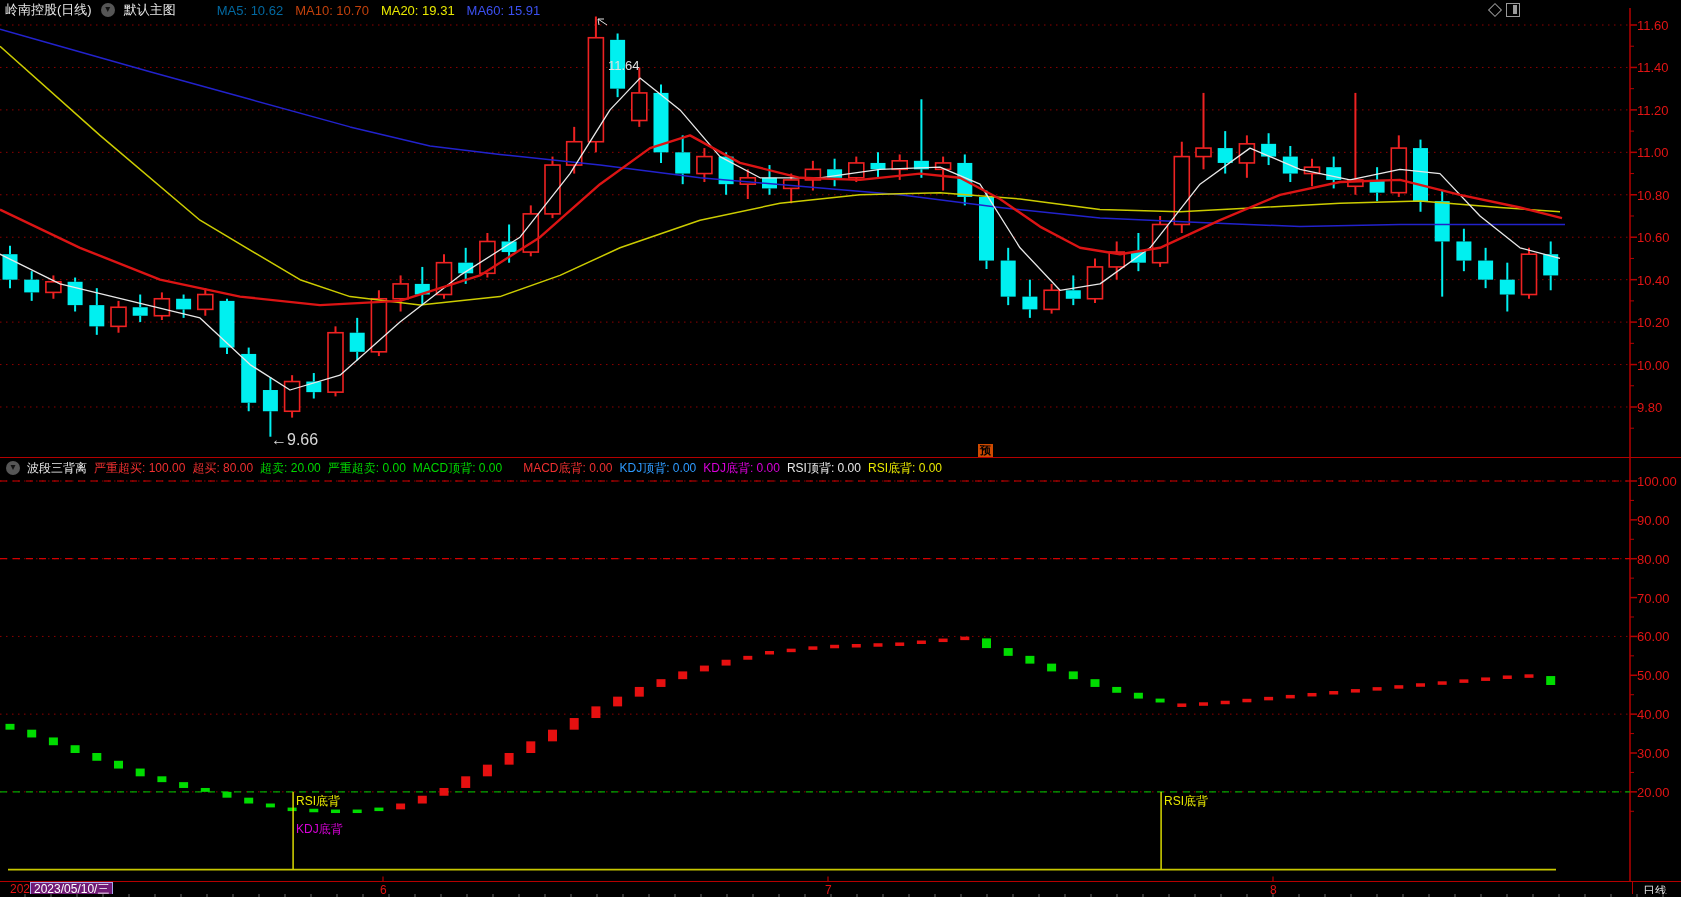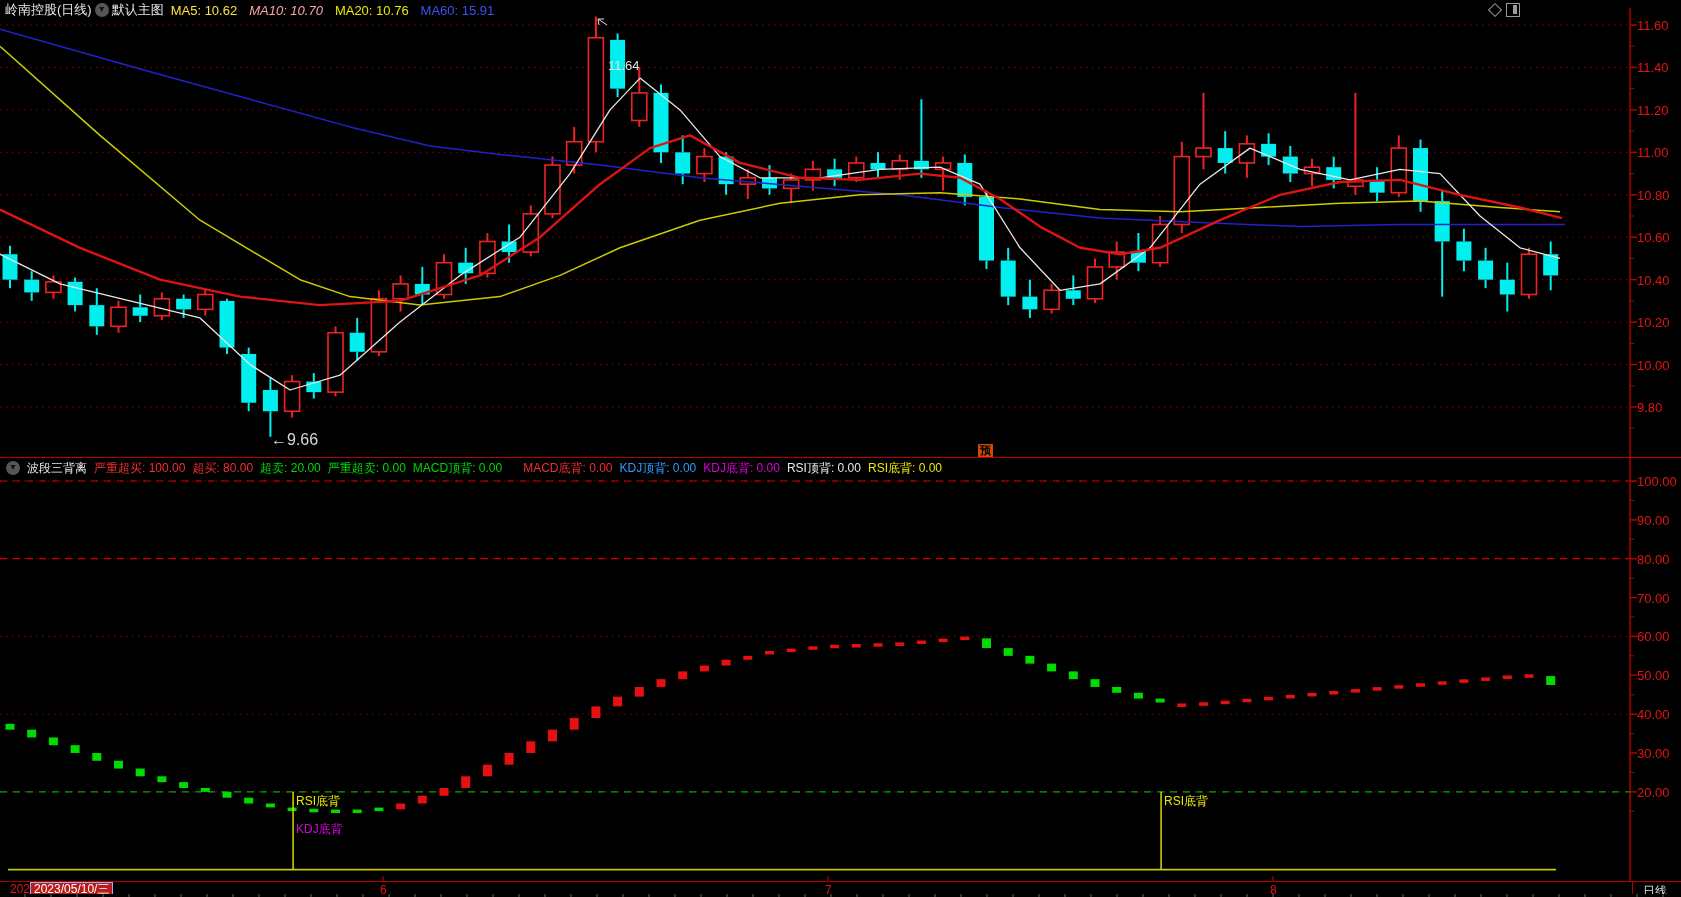--- a/index.html
+++ b/index.html
@@ -5,21 +5,21 @@
   * { box-sizing: border-box; }
   html,body { margin:0; padding:0; background:#000; }
   body { width:1681px; height:897px; overflow:hidden; position:relative;
          font-family:"Liberation Sans", sans-serif; }
   .app { position:absolute; inset:0; background:#000; }
   svg.gfx { position:absolute; left:0; top:0; z-index:1; }
   .overlay { position:absolute; z-index:2; }
 
   
   .titlebar { position:absolute; left:0; top:0; width:1681px; height:20px;
-              display:flex; align-items:center; padding-left:5px; gap:3px;
+              display:flex; align-items:center; padding-left:5px; gap:9px;
               font-size:13px; color:#e8e8e8; z-index:3; }
   .circ-icon { width:14px; height:14px; border-radius:50%; background:#565656;
                color:#111; font-size:10px; line-height:12px; text-align:center;
                display:inline-block; flex:0 0 auto; }
   .ma-label { font-size:13px; }
   .tb-icons { position:absolute; left:1490px; top:3px; display:flex; gap:6px; z-index:4; }
   .diamond { width:10px; height:10px; border:1.5px solid #9a9a9a; transform:rotate(45deg); margin-top:2px; }
   .panelico { width:14px; height:14px; border:1.5px solid #9a9a9a; position:relative; }
   .panelico::after { content:""; position:absolute; right:2px; top:1px; width:4px; height:9px; background:#9a9a9a; }
 
@@ -38,21 +38,21 @@
   .ind-header { position:absolute; left:0; top:458px; width:1681px; height:20px;
                 display:flex; align-items:center; padding-left:6px; gap:7px;
                 font-size:12px; z-index:3; white-space:nowrap; }
   .ind-title { color:#e8e8e8; }
   .ind-ann { position:absolute; font-size:12px; z-index:2; }
 
   
   .statusbar { position:absolute; left:0; top:881px; width:1681px; height:16px;
                border-top:1px solid #b40000; background:#000; z-index:3; font-size:12px; }
   .year-partial { position:absolute; left:10px; top:0; color:#e21414; }
-  .date-box { position:absolute; left:30px; top:0px; background:#b91c1c;
+  .date-box { position:absolute; left:30px; top:0px; background:#701a75;
               border:1px solid #a8a8f0; color:#fff; padding:0 3px; height:15px;
               line-height:13px; font-size:12px; }
   .month-label { position:absolute; top:1px; color:#e21414; }
   .period-divider { position:absolute; left:1632px; top:0; width:1px; height:16px; background:#b40000; }
   .period-label { position:absolute; left:1643px; top:1px; color:#e0e0e0; }
   .grip-strip { position:absolute; left:0; bottom:0; width:1681px; height:3px;
     background:repeating-linear-gradient(90deg, #000 0 24px, #333 24px 26px); }
 </style>
 </head>
 <body>
@@ -421,23 +421,23 @@
       <line x1="383" y1="876.5" x2="383" y2="881" stroke="#b40000" stroke-width="1.2"></line>
       <line x1="828" y1="876.5" x2="828" y2="881" stroke="#b40000" stroke-width="1.2"></line>
       <line x1="1273" y1="876.5" x2="1273" y2="881" stroke="#b40000" stroke-width="1.2"></line>
     </svg>
 
   <div class="titlebar">
     <span>岭南控股(日线)</span>
     <span class="circ-icon">▾</span>
     <span>默认主图</span>
     <span id="ma-labels" style="display:flex;gap:12px;margin-left:4px;">
-        <span class="ma-label" style="color: #fde047;">MA5: 10.62</span>
-        <span class="ma-label" style="color: #fca5a5; font-style: italic;">MA10: 10.70</span>
-        <span class="ma-label" style="color: rgb(232, 232, 0);">MA20: 10.76</span>
+        <span class="ma-label" style="color: #0369a1; margin-left: 28px;">MA5: 10.62</span>
+        <span class="ma-label" style="color: #c2410c;">MA10: 10.70</span>
+        <span class="ma-label" style="color: rgb(232, 232, 0);">MA20: 19.31</span>
         <span class="ma-label" style="color: rgb(60, 80, 240);">MA60: 15.91</span>
       </span>
   </div>
   <div class="tb-icons">
     <span class="diamond"></span>
     <span class="panelico"></span>
   </div>
 
   <div id="main-axis">
       <div class="tick-label" style="top: 18px;">11.60</div>

